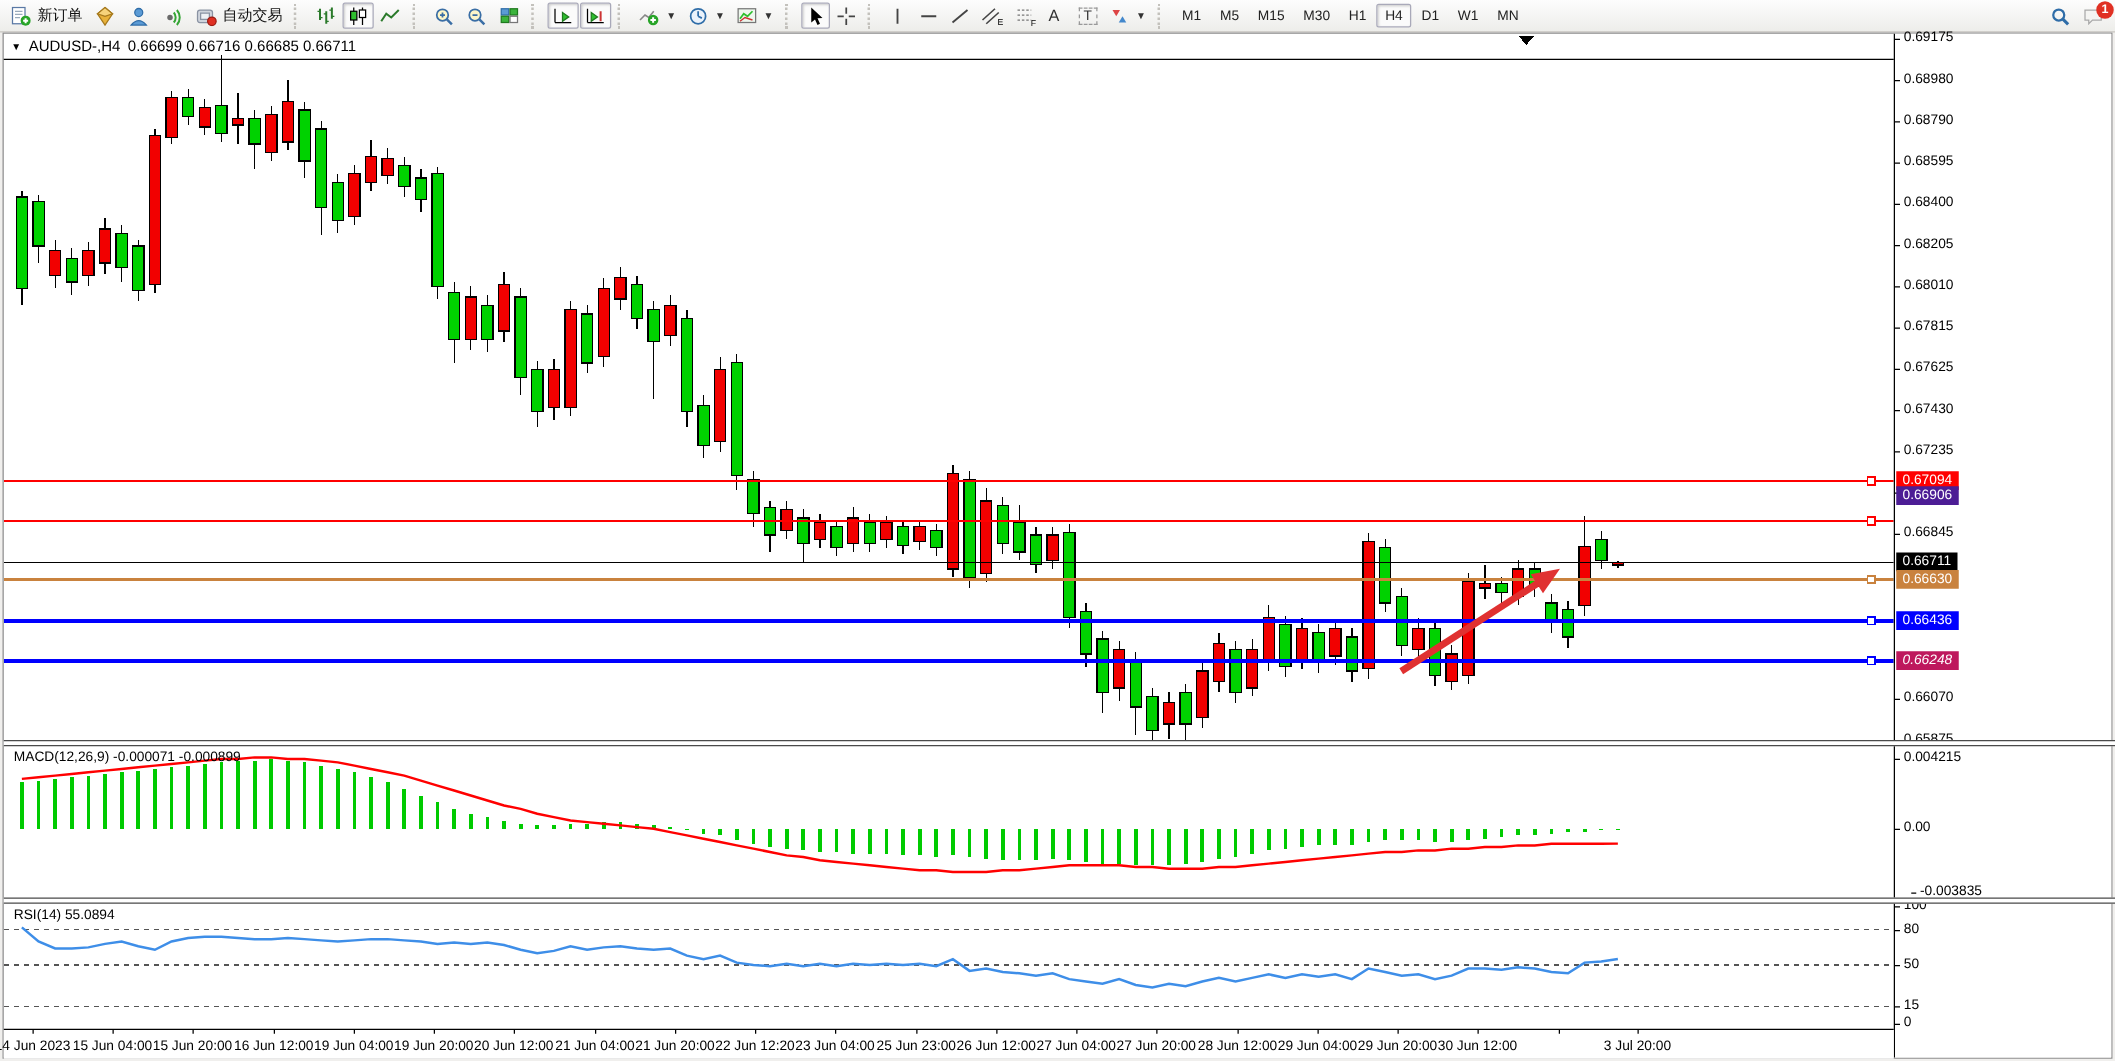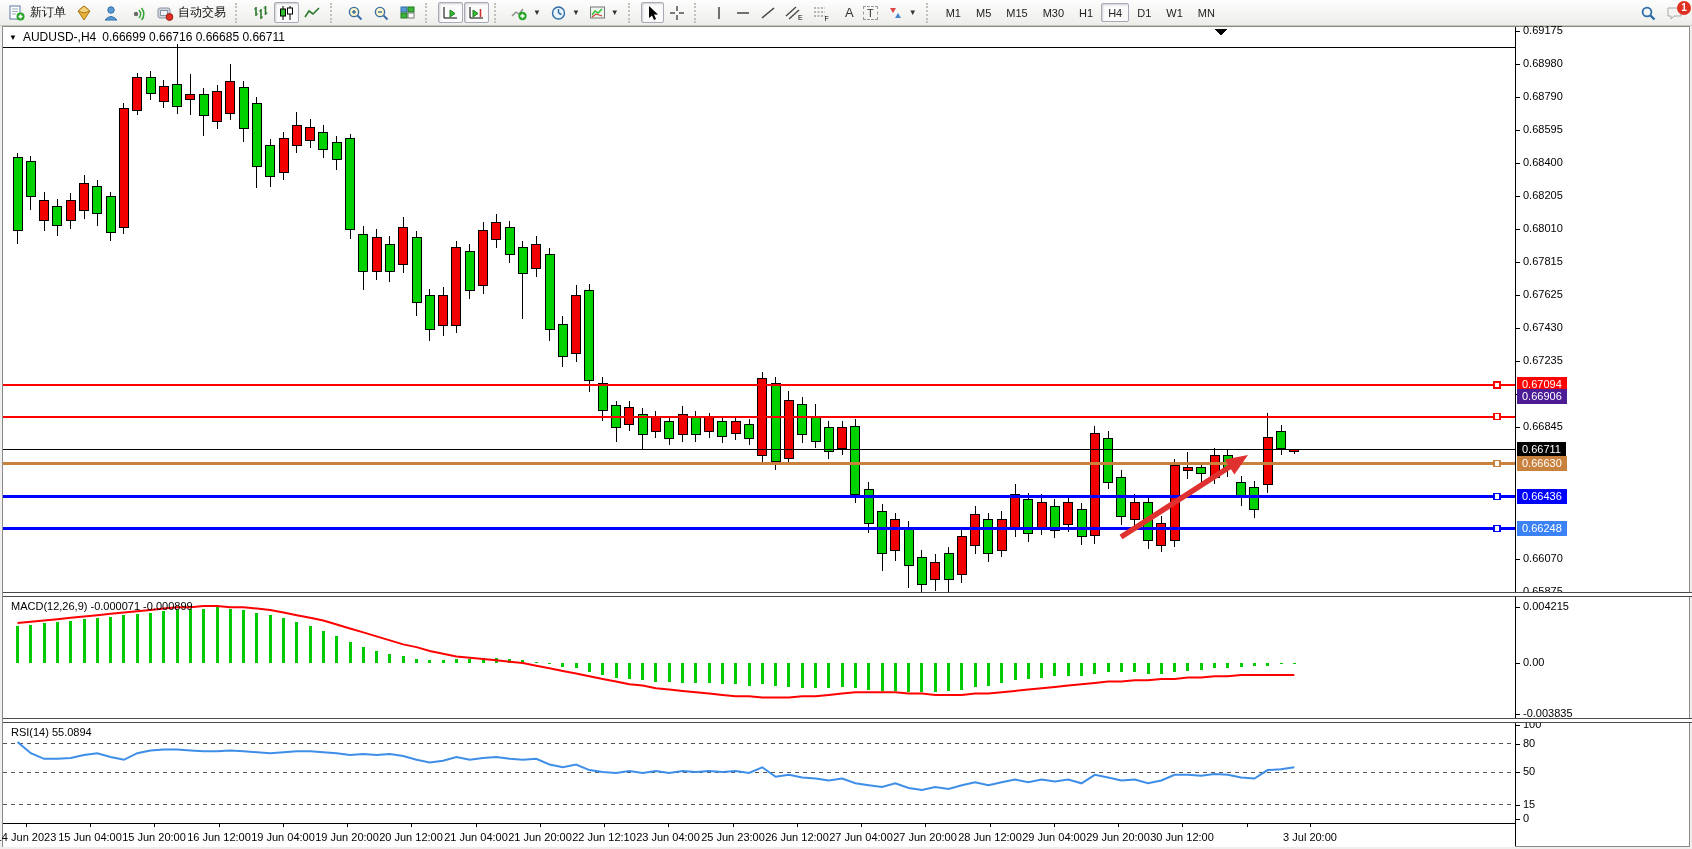--- a/index.html
+++ b/index.html
@@ -1,19 +1,19 @@
 <!DOCTYPE html>
 <html><head>
 <meta charset="utf-8">
 <style>
   html,body{margin:0;padding:0;background:#d4d0c8;}
   .app{position:relative;width:1692px;height:849px;background:#f0efed;font-family:"Liberation Sans",sans-serif;overflow:hidden;}
   
   .toolbar{position:absolute;top:0;left:0;right:0;height:25px;background:linear-gradient(#fdfdfd,#ededea);border-bottom:1px solid #c7c5c0;display:flex;align-items:center;padding:0 4px;gap:1px;}
-  .tb{display:flex;align-items:center;gap:4px;height:21px;min-width:23px;padding:1px 3px;border:1px solid transparent;border-radius:2px;background:transparent;font-family:"Liberation Sans",sans-serif;font-size:12px;color:#111;cursor:default;justify-content:flex-end;}
+  .tb{display:flex;align-items:center;gap:4px;height:21px;min-width:23px;padding:1px 3px;border:1px solid transparent;border-radius:2px;background:transparent;font-family:"Liberation Sans",sans-serif;font-size:12px;color:#111;cursor:default;}
   .tb.pressed{background:#fbfbfb;border:1px solid #a9a9b9;box-shadow:inset 1px 1px 2px rgba(0,0,0,.18);}
   .tb svg{display:block;}
   .tsep{width:6px;height:20px;border-left:2px dotted #c3c1bc;margin:0 4px;}
   .caret{font-size:8px;color:#333;margin-left:1px;}
   .tf{font-size:11px;color:#222;padding:2px 6px;height:19px;}
   .tb .cn{font-size:12px;color:#111;}
   .toolbar .spacer{flex:1;}
   .notif-badge{position:relative;}
   .nbadge{position:absolute;top:-2px;right:-4px;width:14px;height:14px;border-radius:50%;background:#e03023;color:#fff;font-size:10px;line-height:14px;text-align:center;font-weight:bold;}
   
@@ -674,21 +674,21 @@
           <div class="tlabel" style="left: 280px;">19 Jun 04:00</div>
           <div class="ttick" style="left: 344px;"></div>
           <div class="tlabel" style="left: 344px;">19 Jun 20:00</div>
           <div class="ttick" style="left: 408px;"></div>
           <div class="tlabel" style="left: 408px;">20 Jun 12:00</div>
           <div class="ttick" style="left: 473px;"></div>
           <div class="tlabel" style="left: 473px;">21 Jun 04:00</div>
           <div class="ttick" style="left: 537px;"></div>
           <div class="tlabel" style="left: 537px;">21 Jun 20:00</div>
           <div class="ttick" style="left: 601px;"></div>
-          <div class="tlabel" style="left: 601px;">22 Jun 12:10</div>
+          <div class="tlabel" style="left: 601px;">22 Jun 12:20</div>
           <div class="ttick" style="left: 665px;"></div>
           <div class="tlabel" style="left: 665px;">23 Jun 04:00</div>
           <div class="ttick" style="left: 730px;"></div>
           <div class="tlabel" style="left: 730px;">25 Jun 23:00</div>
           <div class="ttick" style="left: 794px;"></div>
           <div class="tlabel" style="left: 794px;">26 Jun 12:00</div>
           <div class="ttick" style="left: 858px;"></div>
           <div class="tlabel" style="left: 858px;">27 Jun 04:00</div>
           <div class="ttick" style="left: 922px;"></div>
           <div class="tlabel" style="left: 922px; text-align: right;">27 Jun 20:00</div>
@@ -717,27 +717,27 @@
         <div class="ytick" style="top: 228.2px;"><i></i><b>0.67815</b></div>
         <div class="ytick" style="top: 260.5px;"><i></i><b>0.67625</b></div>
         <div class="ytick" style="top: 293.6px;"><i></i><b>0.67430</b></div>
         <div class="ytick" style="top: 326.8px;"><i></i><b>0.67235</b></div>
         <div class="ytick" style="top: 359.9px;"><i></i><b>0.67040</b></div>
         <div class="ytick" style="top: 393.1px;"><i></i><b>0.66845</b></div>
         <div class="ytick" style="top: 524.8px;"><i></i><b>0.66070</b></div>
         <div class="ytick" style="top: 558px;"><i></i><b>0.65875</b></div>
         <div class="ytick" style="top: 573px;"><i></i><b>0.004215</b></div>
         <div class="ytick" style="top: 629px;"><i></i><b>0.00</b></div>
-        <div class="ytick" style="top: 680px;"><i></i><b>-0.003835</b></div>
+        <div class="ytick" style="top: 680px; margin-left: 13px;"><i></i><b>-0.003835</b></div>
         <div class="ytick" style="top: 691px;"><i></i><b>100</b></div>
         <div class="ytick" style="top: 709.8px;"><i></i><b>80</b></div>
         <div class="ytick" style="top: 738px;"><i></i><b>50</b></div>
         <div class="ytick" style="top: 770.9px;"><i></i><b>15</b></div>
         <div class="ytick" style="top: 785px;"><i></i><b>0</b></div>
         <div class="pbadge" style="top: 349.8px; background: rgb(255, 0, 0);">0.67094</div>
         <div class="pbadge" style="top: 362px; background: #4c1d95;">0.66906</div>
         <div class="pbadge" style="top: 414.9px; background: rgb(0, 0, 0);">0.66711</div>
         <div class="pbadge" style="top: 428.6px; background: rgb(201, 130, 62);">0.66630</div>
         <div class="pbadge" style="top: 461.6px; background: rgb(0, 0, 255);">0.66436</div>
-        <div class="pbadge" style="top: 493.6px; background: #3b82f6;">0.66248</div>
+        <div class="pbadge" style="top: 493.6px; background: #be185d; font-style: italic;">0.66248</div>
       </div>
   </div>
 </div>
 
 </body></html>

